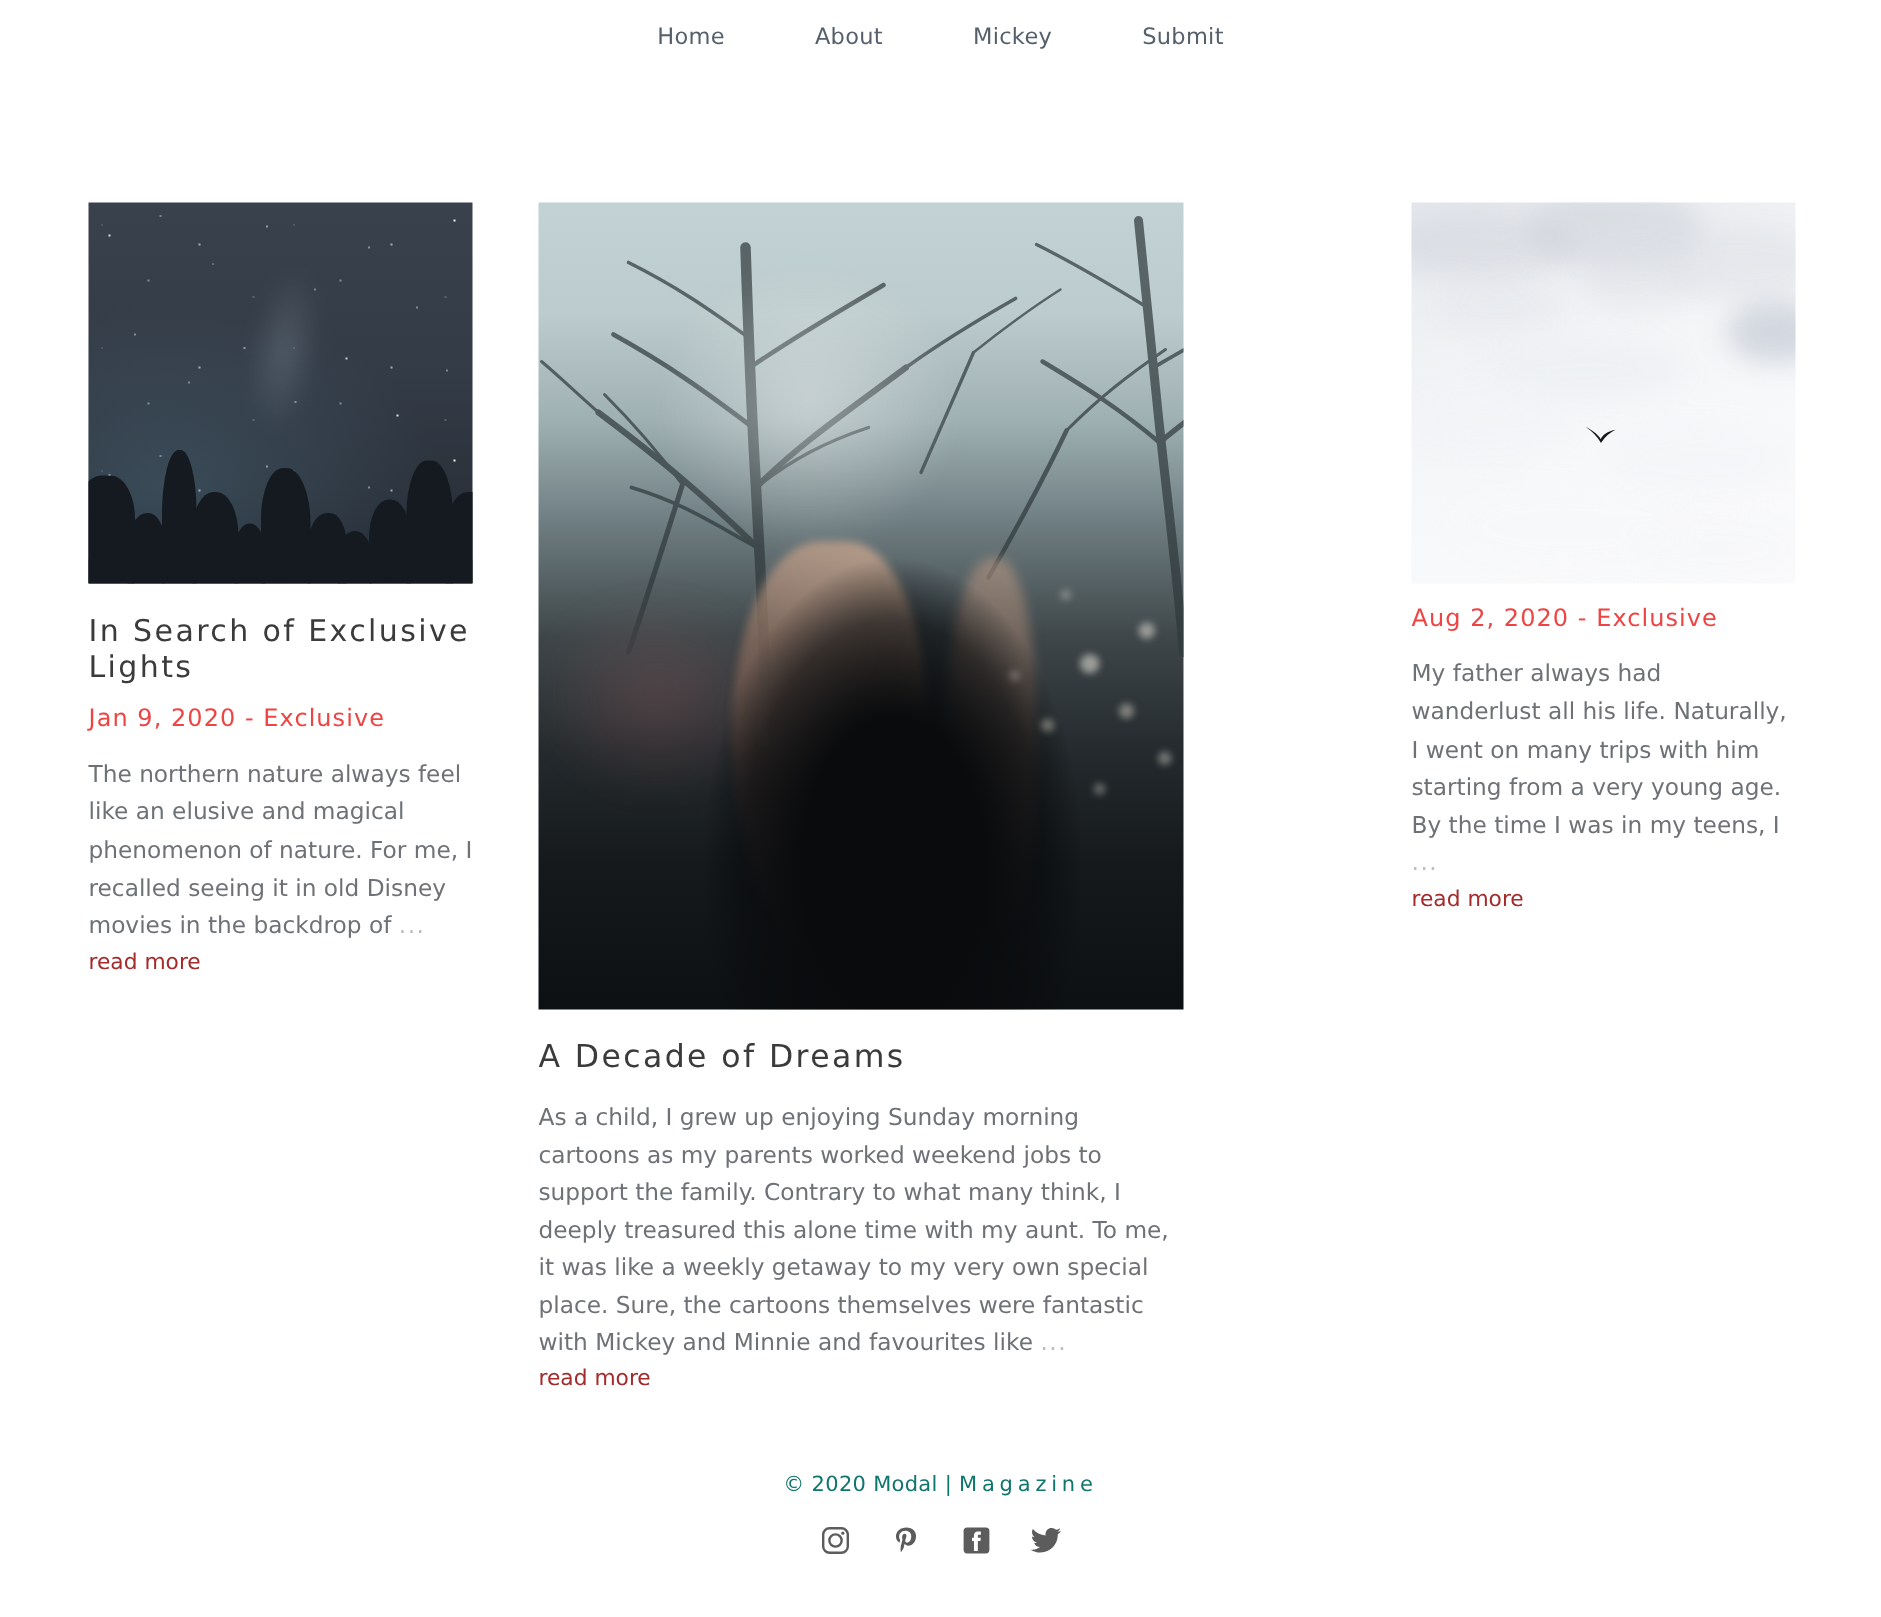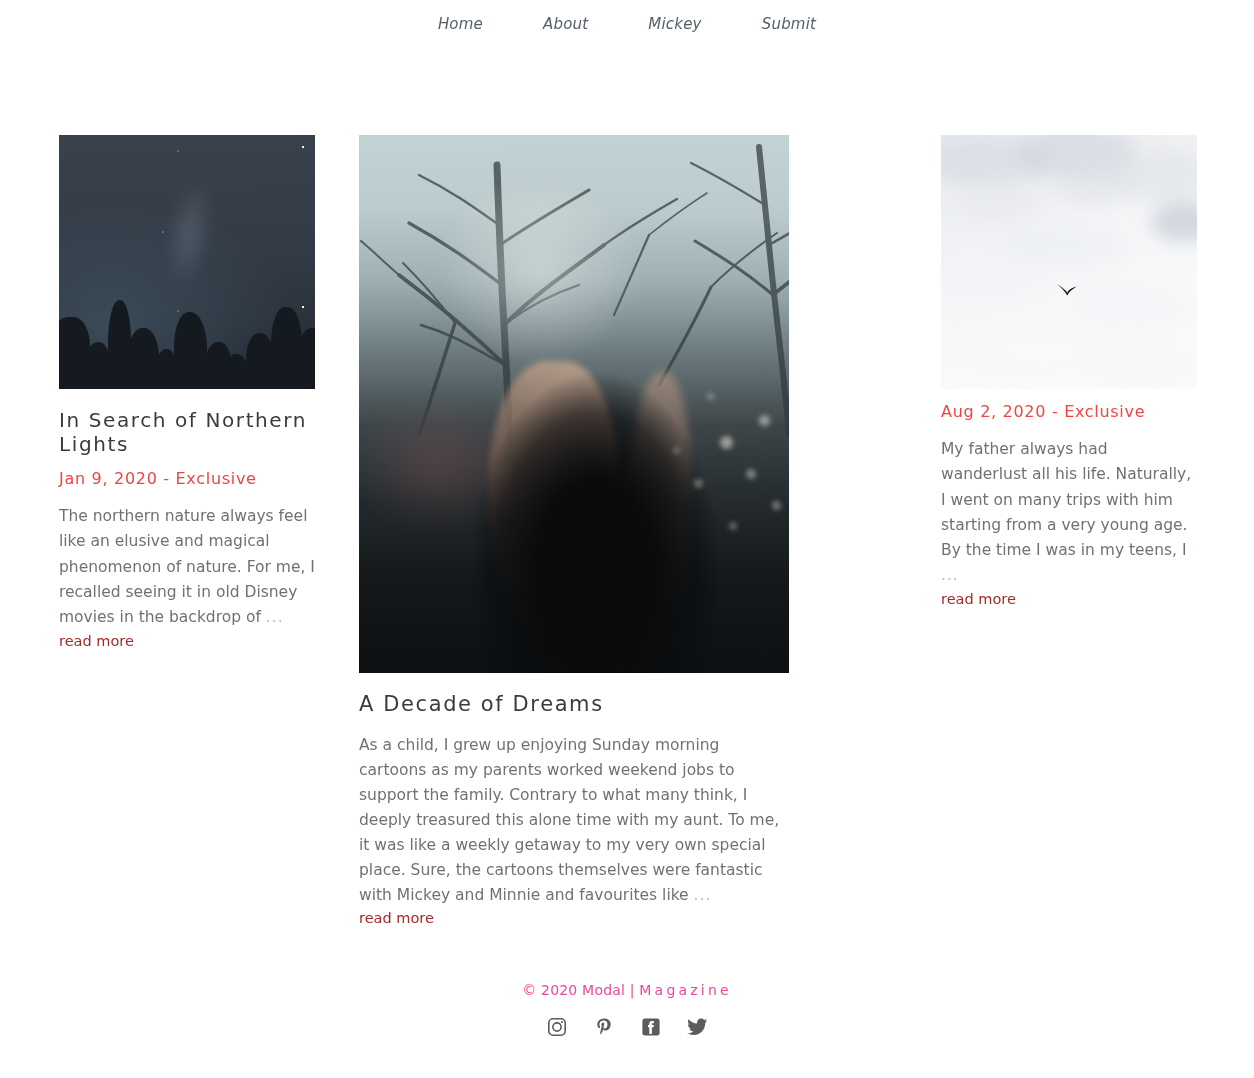--- a/index.html
+++ b/index.html
@@ -12,21 +12,20 @@
     overflow: hidden;
   }
 
   
   .nav {
     height: 48px;
     display: flex;
     align-items: center;
     justify-content: center;
     gap: 0;
-    font-style: italic;
   }
   .nav-item {
     font-size: 15px;
     color: #55606b;
     padding: 0 30px;
     letter-spacing: 0.2px;
     cursor: pointer;
     text-decoration: none;
     line-height: 1;
   }
@@ -92,21 +91,21 @@
   
   .footer {
     position: absolute;
     left: 0;
     top: 934px;
     width: 1254px;
     text-align: center;
   }
   .copy {
     font-size: 14px;
-    color: #ec4899;
+    color: #0f766e;
     letter-spacing: 0.2px;
   }
   .copy .mag { letter-spacing: 3.2px; }
 
   .social {
     margin-top: 18px;
     display: flex;
     justify-content: center;
     align-items: center;
     gap: 25px;
@@ -288,21 +287,21 @@
         <div class="tsil" style="left:27%;  width:12%; height:52%; border-radius:46% 48% 0 0;"></div>
         <div class="tsil" style="left:38%;  width:8%;  height:34%; border-radius:50% 50% 0 0;"></div>
         <div class="tsil" style="left:45%;  width:13%; height:66%; border-radius:44% 48% 0 0;"></div>
         <div class="tsil" style="left:57%;  width:10%; height:40%; border-radius:50% 44% 0 0;"></div>
         <div class="tsil" style="left:65%;  width:9%;  height:30%; border-radius:50% 50% 0 0;"></div>
         <div class="tsil" style="left:73%;  width:11%; height:48%; border-radius:46% 48% 0 0;"></div>
         <div class="tsil" style="left:83%;  width:12%; height:70%; border-radius:44% 46% 0 0;"></div>
         <div class="tsil" style="left:93%;  width:12%; height:52%; border-radius:48% 40% 0 0;"></div>
       </div>
     </div>
-    <h2 class="art-title">In Search of Northern Lights</h2>
+    <h2 class="art-title">In Search of Exclusive Lights</h2>
     <div class="art-meta">Jan 9, 2020 - Exclusive</div>
     <p class="art-body">
       <span>The northern nature always feel like an elusive and magical phenomenon of nature. For me, I recalled seeing it in old Disney movies in the backdrop of</span>
       <span class="ellip">...</span>
     </p>
     <a class="read-more">read more</a>
   </article>
 
   <article class="col col-mid">
     <div class="thumb thumb-mid photo-forest">

